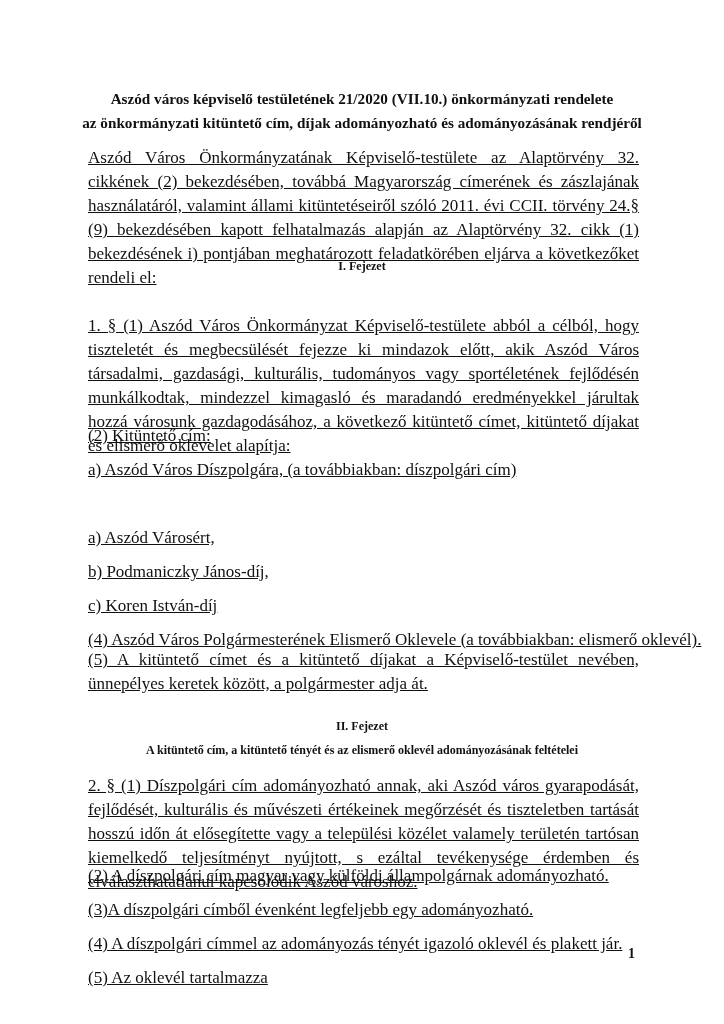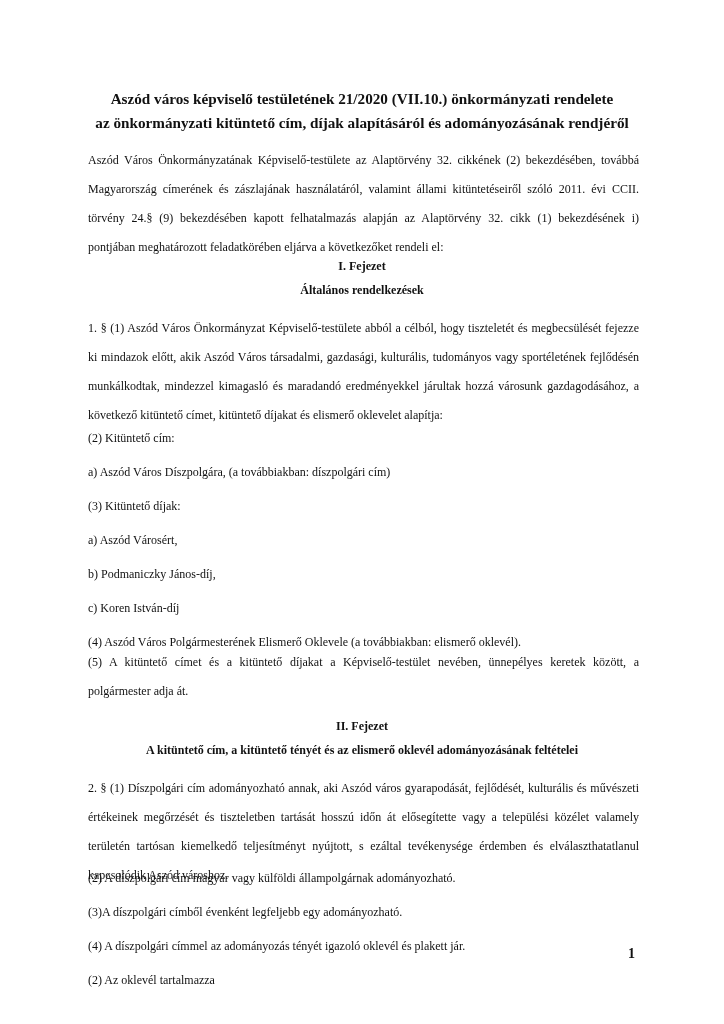--- a/index.html
+++ b/index.html
@@ -8,58 +8,57 @@
     font-family: "Liberation Serif", "DejaVu Serif", serif;
     color: #111111;
   }
   .page { position: absolute; left: 0; top: 0; width: 724px; height: 744px; background: #fff; }
   .title {
     position: absolute; left: 60px; width: 604px; text-align: center;
     font-weight: bold; font-size: 15.2px; line-height: 21px;
   }
   .para {
     position: absolute; left: 88px; width: 551px;
-    font-size: 12px; line-height: 29px; text-align: justify;
+    font-size: 17px; line-height: 24px; text-align: justify;
     text-align-last: left;
+    text-decoration: underline;
   }
   .para.single { white-space: nowrap; text-align: left; }
   .chapter {
     position: absolute; left: 60px; width: 604px; text-align: center;
     font-weight: bold; font-size: 12px; line-height: 21px;
   }
   .pagenum {
     position: absolute; left: 628px; top: 946px; font-size: 14px; font-weight: bold;
   }
 </style>
 </head>
 <body>
 
 <div class="page">
 
   <div class="title" style="top:88px;">Aszód város képviselő testületének 21/2020 (VII.10.) önkormányzati rendelete</div>
-  <div class="title" style="top:112px;">az önkormányzati kitüntető cím, díjak alapításáról és adományozásának rendjéről</div>
+  <div class="title" style="top:112px;">az önkormányzati kitüntető cím, díjak adományozható és adományozásának rendjéről</div>
 
   <div class="para" style="top:146px;">Aszód Város Önkormányzatának Képviselő-testülete az Alaptörvény 32. cikkének (2) bekezdésében, továbbá Magyarország címerének és zászlajának használatáról, valamint állami kitüntetéseiről szóló 2011. évi CCII. törvény 24.§ (9) bekezdésében kapott felhatalmazás alapján az Alaptörvény 32. cikk (1) bekezdésének i) pontjában meghatározott feladatkörében eljárva a következőket rendeli el:</div>
 
   <div class="chapter" style="top:256px;">I. Fejezet</div>
-  <div class="chapter" style="top:280px;">Általános rendelkezések</div>
 
   <div class="para" style="top:314px;">1. § (1) Aszód Város Önkormányzat Képviselő-testülete abból a célból, hogy tiszteletét és megbecsülését fejezze ki mindazok előtt, akik Aszód Város társadalmi, gazdasági, kulturális, tudományos vagy sportéletének fejlődésén munkálkodtak, mindezzel kimagasló és maradandó eredményekkel járultak hozzá városunk gazdagodásához, a következő kitüntető címet, kitüntető díjakat és elismerő oklevelet alapítja:</div>
   <div class="para single" style="top:424px;">(2) Kitüntető cím:</div>
   <div class="para single" style="top:458px;">a) Aszód Város Díszpolgára, (a továbbiakban: díszpolgári cím)</div>
-  <div class="para single" style="top:492px;">(3) Kitüntető díjak:</div>
   <div class="para single" style="top:526px;">a) Aszód Városért,</div>
   <div class="para single" style="top:560px;">b) Podmaniczky János-díj,</div>
   <div class="para single" style="top:594px;">c) Koren István-díj</div>
   <div class="para single" style="top:628px;">(4) Aszód Város Polgármesterének Elismerő Oklevele (a továbbiakban: elismerő oklevél).</div>
   <div class="para" style="top:648px;">(5) A kitüntető címet és a kitüntető díjakat a Képviselő-testület nevében, ünnepélyes keretek között, a polgármester adja át.</div>
 
   <div class="chapter" style="top:716px;text-align:center;">II. Fejezet</div>
   <div class="chapter" style="top:740px;">A kitüntető cím, a kitüntető tényét és az elismerő oklevél adományozásának feltételei</div>
 
   <div class="para" style="top:774px;">2. § (1) Díszpolgári cím adományozható annak, aki Aszód város gyarapodását, fejlődését, kulturális és művészeti értékeinek megőrzését és tiszteletben tartását hosszú időn át elősegítette vagy a települési közélet valamely területén tartósan kiemelkedő teljesítményt nyújtott, s ezáltal tevékenysége érdemben és elválaszthatatlanul kapcsolódik Aszód városhoz.</div>
   <div class="para single" style="top:864px;">(2) A díszpolgári cím magyar vagy külföldi állampolgárnak adományozható.</div>
   <div class="para single" style="top:898px;">(3)A díszpolgári címből évenként legfeljebb egy adományozható.</div>
   <div class="para single" style="top:932px;">(4) A díszpolgári címmel az adományozás tényét igazoló oklevél és plakett jár.</div>
-  <div class="para single" style="top:966px;">(2) Az oklevél tartalmazza</div>
+  <div class="para single" style="top:966px;">(5) Az oklevél tartalmazza</div>
 
   <div class="pagenum">1</div>
 </div>
 
 </body></html>

